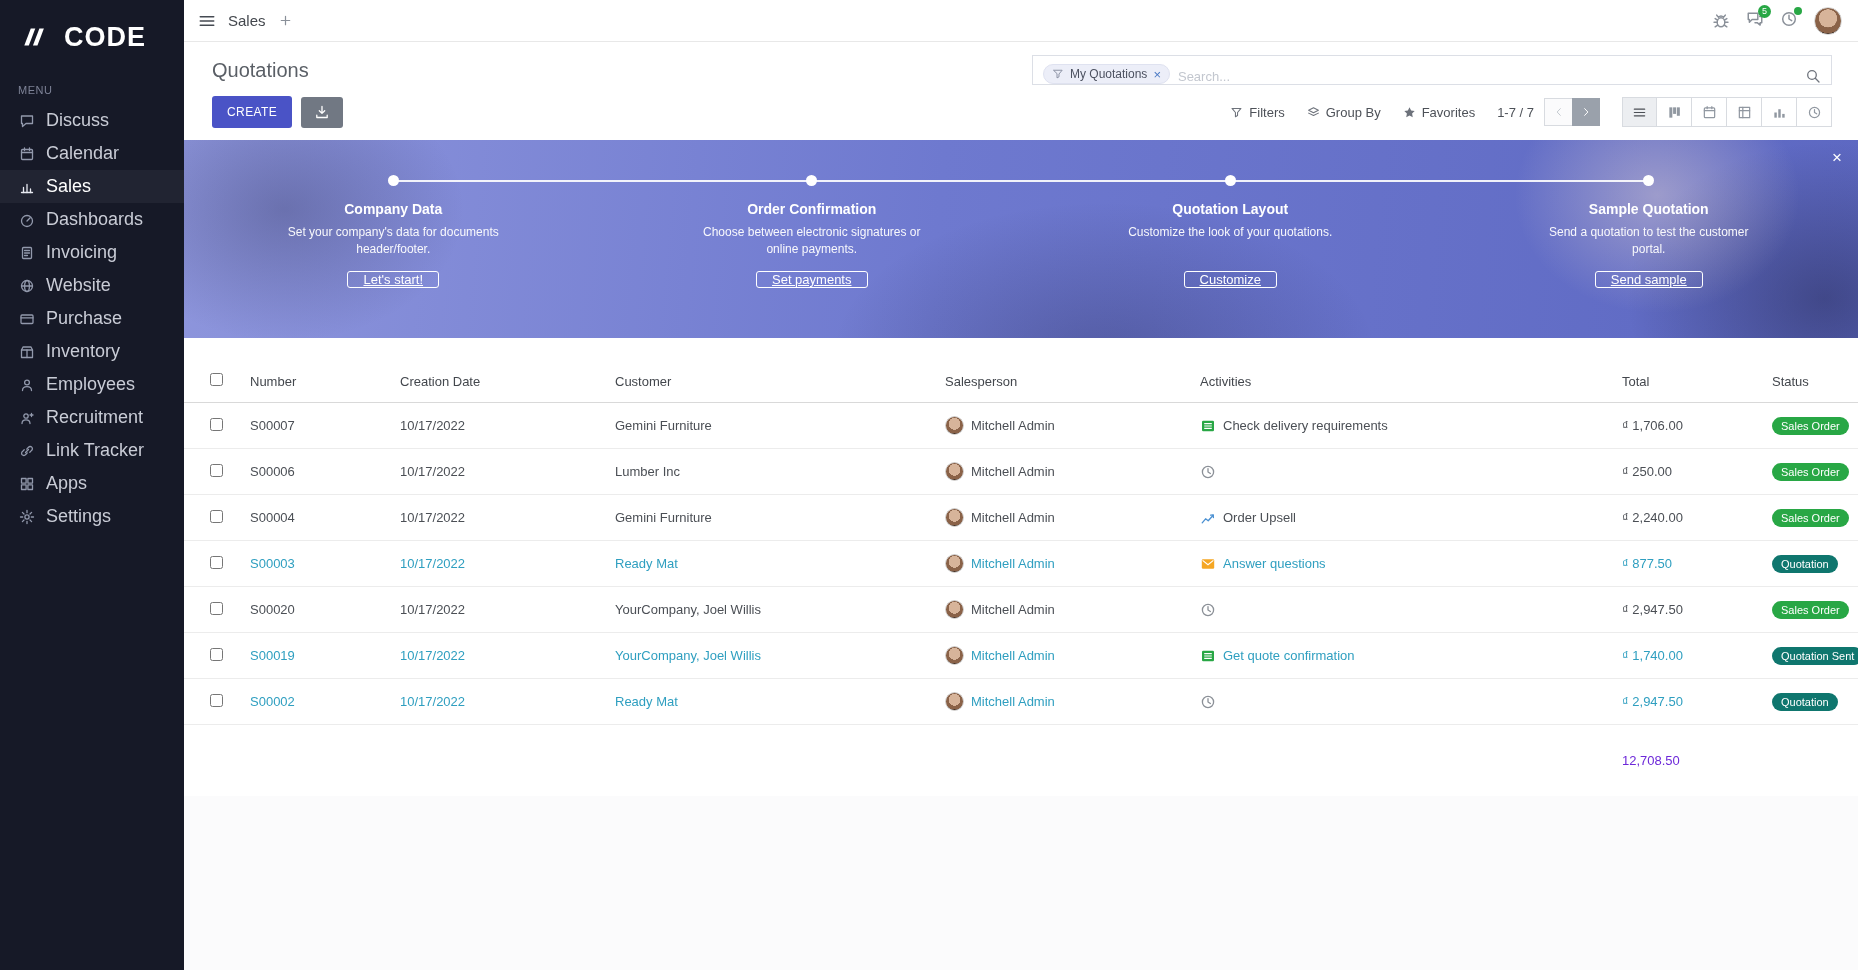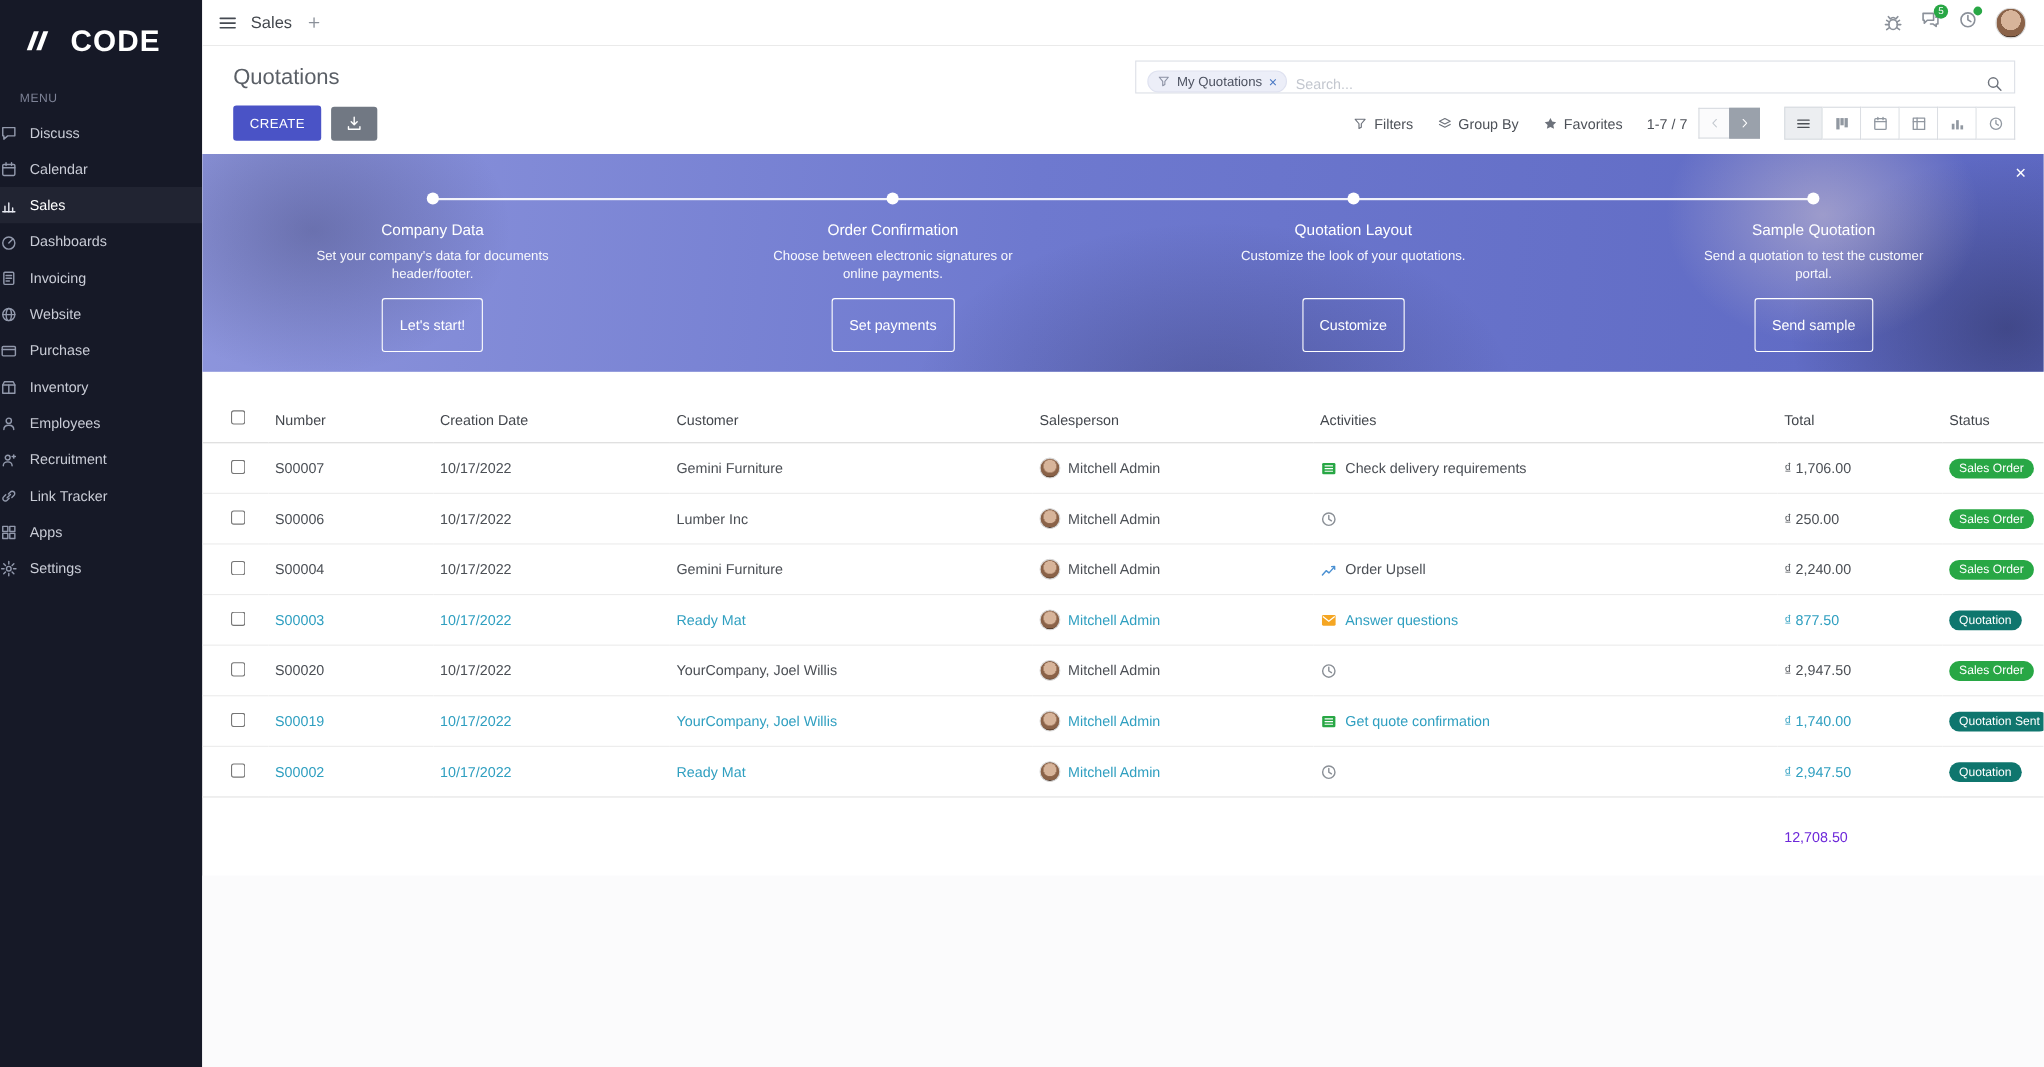--- a/index.html
+++ b/index.html
@@ -6,21 +6,21 @@
   html,body { width:1858px; height:970px; overflow:hidden;
     font-family:"Liberation Sans","DejaVu Sans",sans-serif; background:#fff; }
   .app { display:flex; width:1858px; height:970px; }
 
   
   .sidebar { width:184px; flex-shrink:0; background:#161927; color:#c9ccd6; height:100%; }
   .logo { height:74px; display:flex; align-items:center; gap:16px; padding-left:20px; }
   .logo-mark { width:28px; height:22px; display:inline-block; }
   .logo-text { color:#fff; font-size:27px; font-weight:bold; letter-spacing:1px; }
   .menu-label { padding:10px 18px 8px; font-size:11px; color:#7d8296; letter-spacing:.5px; }
-  .menu-item { height:33px; display:flex; align-items:center; gap:11px; font-size:13px; cursor:pointer; }
+  .menu-item { height:33px; display:flex; align-items:center; gap:11px; padding-left:19px; font-size:18px; cursor:pointer; }
   .menu-item.active { color:#fff; background:rgba(255,255,255,.05); }
   .mi-icon { width:16px; height:16px; flex-shrink:0; color:#9299ac; display:inline-block; }
   .menu-item.active .mi-icon { color:#e8eaf2; }
   .mi-icon svg, .tb-icon svg, .ico svg, .act-ic svg, .logo-mark svg { width:100%; height:100%; display:block; }
 
   
   .main { flex:1; min-width:0; display:flex; flex-direction:column; background:#fff; }
 
   
   .topbar { height:42px; flex-shrink:0; display:flex; align-items:center; padding:0 16px 0 14px; gap:12px; border-bottom:1px solid #e8e8e8; background:#fff; }
@@ -76,23 +76,23 @@
   .banner::before { content:""; position:absolute; inset:0; pointer-events:none; background:
     radial-gradient(230px 190px at 88% 28%, rgba(255,233,214,.38), transparent 62%),
     radial-gradient(330px 260px at 98% 80%, rgba(25,27,58,.42), transparent 60%),
     radial-gradient(420px 240px at 55% 110%, rgba(30,32,70,.30), transparent 65%),
     radial-gradient(300px 220px at 6% 35%, rgba(36,38,74,.30), transparent 60%); }
   .banner-close { position:absolute; top:8px; right:16px; font-size:17px; color:#fff; cursor:pointer; z-index:5; }
   .banner-steps { position:relative; display:flex; height:100%; z-index:2; }
   .progress-line { position:absolute; top:40px; left:12.5%; right:12.5%; height:2px; background:rgba(255,255,255,.9); }
   .step { flex:1; display:flex; flex-direction:column; align-items:center; text-align:center; padding-top:35px; position:relative; }
   .step-dot { width:11px; height:11px; border-radius:50%; background:#fff; margin-bottom:15px; }
-  .step-title { font-size:14px; font-weight:normal; margin-bottom:7px; }
+  .step-title { font-size:14px; font-weight:bold; margin-bottom:7px; }
   .step-desc { font-size:12px; line-height:1.4; opacity:.95; max-width:230px; min-height:34px; }
-  .step-btn { margin-top:13px; background:transparent; border:1px solid #fff; color:#fff; font-size:13px; padding:16px 15px; border-radius:3px; cursor:pointer; }
+  .step-btn { margin-top:13px; background:transparent; border:1px solid #fff; color:#fff; font-size:13px; padding:0 15px; border-radius:3px; cursor:pointer;text-decoration:underline; }
 
   
   .table-wrap { overflow:hidden; }
   table.list { width:100%; border-collapse:collapse; table-layout:fixed; margin-top:22px; }
   th { font-size:13px; font-weight:normal; color:#43474d; text-align:left; padding:13px 6px; border-bottom:1px solid #d9d9d9; white-space:nowrap; overflow:hidden; }
   th.r, td.r { }
   td { font-size:13px; color:#4b4f55; padding:13px 6px; border-bottom:1px solid #ececec; white-space:nowrap; overflow:hidden; }
   tr.muted td { color:#2f9fc0; }
   .c-check { padding-left:26px !important; }
   input[type="checkbox"] { width:13px; height:13px; accent-color:#4a53c6; }

